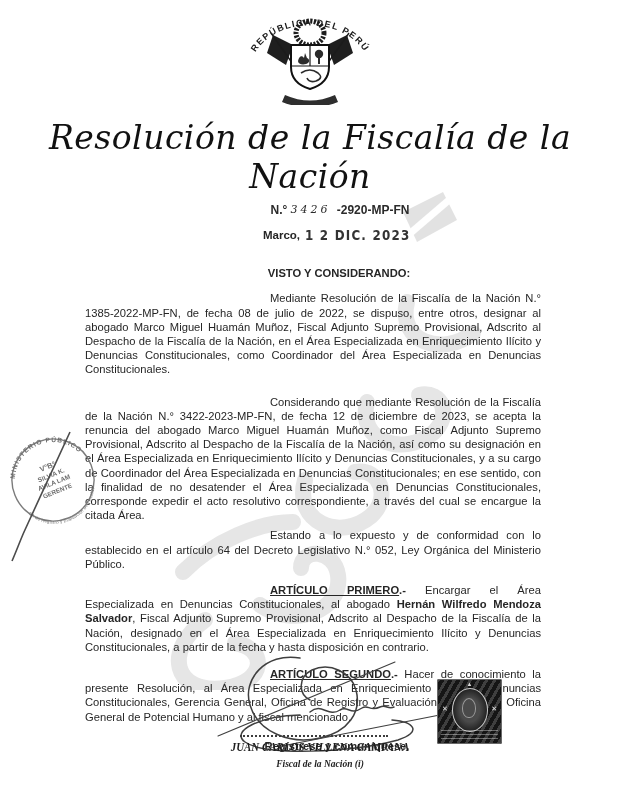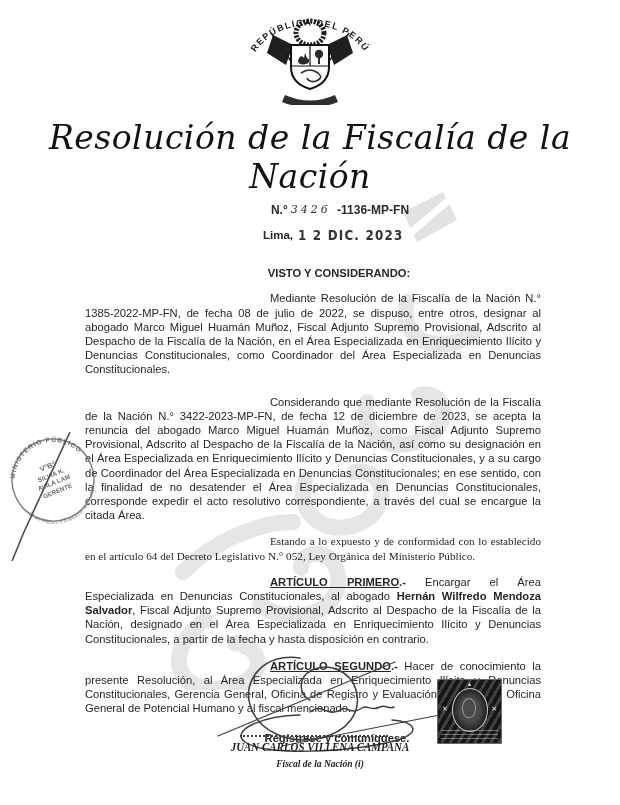--- a/index.html
+++ b/index.html
@@ -17,21 +17,21 @@
   
   .content{position:relative;margin-left:85px;width:456px;font-size:11.2px;line-height:14.2px;}
   .place-line{margin-top:11px;padding-left:178px;font-weight:bold;font-size:11.5px;}
   .datestamp{display:inline-block;transform:scaleX(.82);transform-origin:left;
              font-family:"DejaVu Sans",sans-serif;font-weight:bold;font-size:14.5px;
              letter-spacing:1.5px;color:#333;vertical-align:-1px;padding-left:6px;white-space:nowrap;}
   .heading{font-weight:bold;text-align:center;position:relative;}
   .h-visto{margin-top:24px;left:26px;}
   .h-resuelve{margin-top:13px;left:18px;}
   .body-p{margin:0;margin-top:11px;text-align:justify;text-indent:185px;}
-  .p2{margin-top:18px;} .p3{margin-top:12px;font-family:Liberation Serif, serif;} .a1{margin-top:12px;} .a2{margin-top:13px;}
+  .p2{margin-top:18px;} .p3{margin-top:6px;} .a1{margin-top:12px;} .a2{margin-top:13px;}
   .b{font-weight:bold;} .u{text-decoration:underline;}
   .closing{margin-top:15px;font-weight:bold;text-align:center;position:relative;left:24px;}
   
   .watermark{position:absolute;left:55px;top:150px;z-index:1;pointer-events:none;}
   
   .round-stamp{position:absolute;left:-4px;top:422px;z-index:3;pointer-events:none;}
   
   .sig-svg{position:absolute;left:170px;top:650px;z-index:3;}
   .sig-dotted{position:absolute;left:240px;top:735px;width:148px;border-top:2px dotted #3c3c3c;z-index:3;}
   .sig-name{position:absolute;left:198px;top:741px;width:244px;text-align:center;z-index:3;
@@ -96,24 +96,24 @@
         <path d="M 73 56 c 1 -5 4 -6 6 -3 l 1 -5 l 2 5 c 3 1 3 5 -1 6 c -4 1 -8 0 -8 -3 z" fill="#2b2b2b"></path>
         <circle cx="94" cy="49" r="4.2" fill="#2b2b2b"></circle>
         <rect x="93" y="53" width="2" height="6" fill="#2b2b2b"></rect>
         <path d="M 76 68 q 9 -6 17 0 q 6 5 -2 8 q -7 2 -9 -3" fill="none" stroke="#2b2b2b" stroke-width="1.6"></path>
         <path d="M 60 90 q 25 11 50 0 l 3 7 q -28 11 -56 0 z" fill="#2e2e2e"></path>
       </svg>
     </div>
 
     <div class="doc-title">Resolución de la Fiscalía de la Nación</div>
 
-    <div class="number-line"><span>N.°</span><span class="handwritten">3426</span> <span>-1136-MP-FN</span></div>
+    <div class="number-line"><span>N.°</span><span class="handwritten">3426</span> <span>-2920-MP-FN</span></div>
 
     <div class="content">
-      <div class="place-line"><span>Lima,</span><span class="datestamp">1 2 DIC. 2023</span></div>
+      <div class="place-line"><span>Marco,</span><span class="datestamp">1 2 DIC. 2023</span></div>
 
       <div class="heading h-visto">VISTO Y CONSIDERANDO:</div>
 
       <p class="body-p">Mediante Resolución de la Fiscalía de la Nación N.° 1385-2022-MP-FN, de fecha 08 de julio de 2022, se dispuso, entre otros, designar al abogado Marco Miguel Huamán Muñoz, Fiscal Adjunto Supremo Provisional, Adscrito al Despacho de la Fiscalía de la Nación, en el Área Especializada en Enriquecimiento Ilícito y Denuncias Constitucionales, como Coordinador del Área Especializada en Denuncias Constitucionales.</p>
       <p class="body-p p2">Considerando que mediante Resolución de la Fiscalía de la Nación N.° 3422-2023-MP-FN, de fecha 12 de diciembre de 2023, se acepta la renuncia del abogado Marco Miguel Huamán Muñoz, como Fiscal Adjunto Supremo Provisional, Adscrito al Despacho de la Fiscalía de la Nación, así como su designación en el Área Especializada en Enriquecimiento Ilícito y Denuncias Constitucionales, y a su cargo de Coordinador del Área Especializada en Denuncias Constitucionales; en ese sentido, con la finalidad de no desatender el Área Especializada en Denuncias Constitucionales, corresponde expedir el acto resolutivo correspondiente, a través del cual se encargue la citada Área.</p>
       <p class="body-p p3">Estando a lo expuesto y de conformidad con lo establecido en el artículo 64 del Decreto Legislativo N.° 052, Ley Orgánica del Ministerio Público.</p>
 
 
       <p class="body-p a1"><span class="b u">ARTÍCULO PRIMERO</span><span class="b">.- </span><span>Encargar el Área Especializada en Denuncias Constitucionales, al abogado </span><span class="b">Hernán Wilfredo Mendoza Salvador</span><span>, Fiscal Adjunto Supremo Provisional, Adscrito al Despacho de la Fiscalía de la Nación, designado en el Área Especializada en Enriquecimiento Ilícito y Denuncias Constitucionales, a partir de la fecha y hasta disposición en contrario.</span></p>
 

